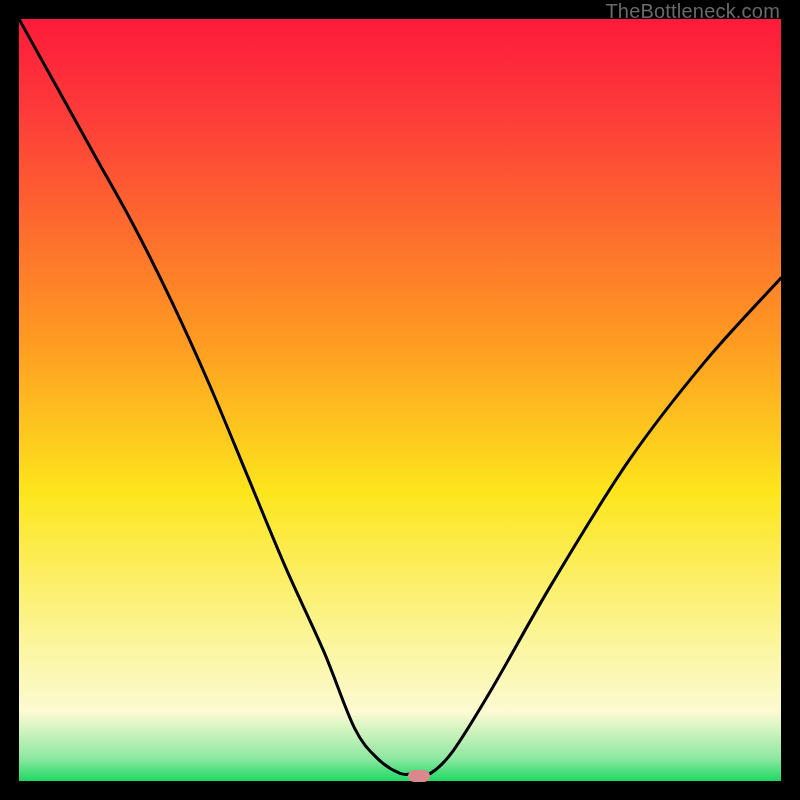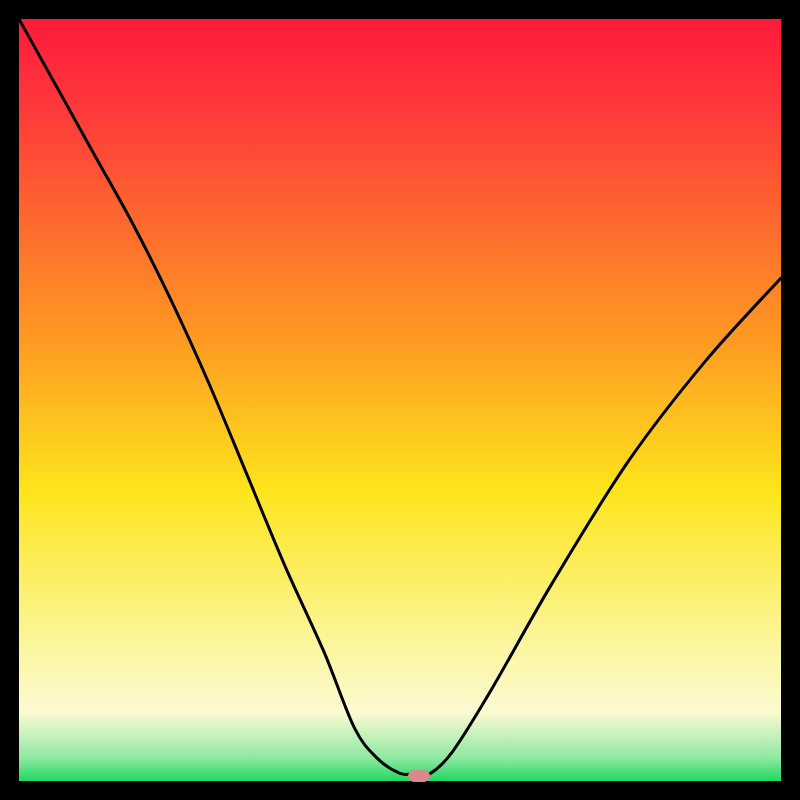--- a/index.html
+++ b/index.html
@@ -69,14 +69,15 @@
   <div class="plot" id="plot" style="--c-top: #fd1b3a; --c-red: #fd3a3a; --c-orange: #fe9a22; --c-yellow: #fde51c; --c-paleyellow: #fbf69d; --c-lightyellow: #fcfad2; --c-lightgreen: #8ee8a2; --c-green: #1fd961;">
 
     <svg class="curve" viewBox="0 0 762 762" preserveAspectRatio="none">
       <path id="curvePath" d="M 0 0 C 6.3500000000000005 11.429999999999987, 25.4 45.719999999999914, 38.1 68.57999999999993 C 50.800000000000004 91.43999999999994, 63.50000000000001 114.30000000000007, 76.2 137.16000000000008 C 88.9 160.0200000000001, 101.6 181.61, 114.3 205.74 C 127 229.87, 139.70000000000002 255.27, 152.4 281.94 C 165.1 308.61, 177.8 336.55, 190.5 365.76 C 203.2 394.96999999999997, 215.9 426.71999999999997, 228.6 457.2 C 241.29999999999998 487.68, 254 519.43, 266.7 548.64 C 279.4 577.85, 293.37 605.7900000000001, 304.8 632.46 C 316.23 659.13, 326.39000000000004 690.88, 335.28000000000003 708.66 C 344.17 726.4399999999999, 350.52 731.52, 358.14 739.14 C 365.76 746.76, 374.65 751.84, 381 754.38 C 387.35 756.92, 391.16 754.38, 396.24 754.38 C 401.32 754.38, 405.13 758.19, 411.48 754.38 C 417.83000000000004 750.5699999999999, 424.17999999999995 745.49, 434.34 731.52 C 444.5 717.55, 455.93 698.5, 472.44 670.56 C 488.95 642.6199999999999, 510.53999999999996 601.98, 533.4 563.88 C 556.26 525.78, 584.2 478.79, 609.6 441.96000000000004 C 635 405.13000000000005, 660.4000000000001 373.38, 685.8000000000001 342.9 C 711.2 312.41999999999996, 749.3 273.04999999999995, 762 259.08" fill="none" stroke="#000000" stroke-width="3" stroke-linejoin="round" stroke-linecap="round"></path>
     </svg>
 
     <div class="marker" id="marker" style="left: 389.05px; top: 750.666px; background: rgb(217, 136, 140);"></div>
 
   </div>
 
+  <div class="watermark">TheBottleneck.com</div>
 
 </div>
 
 </body></html>

